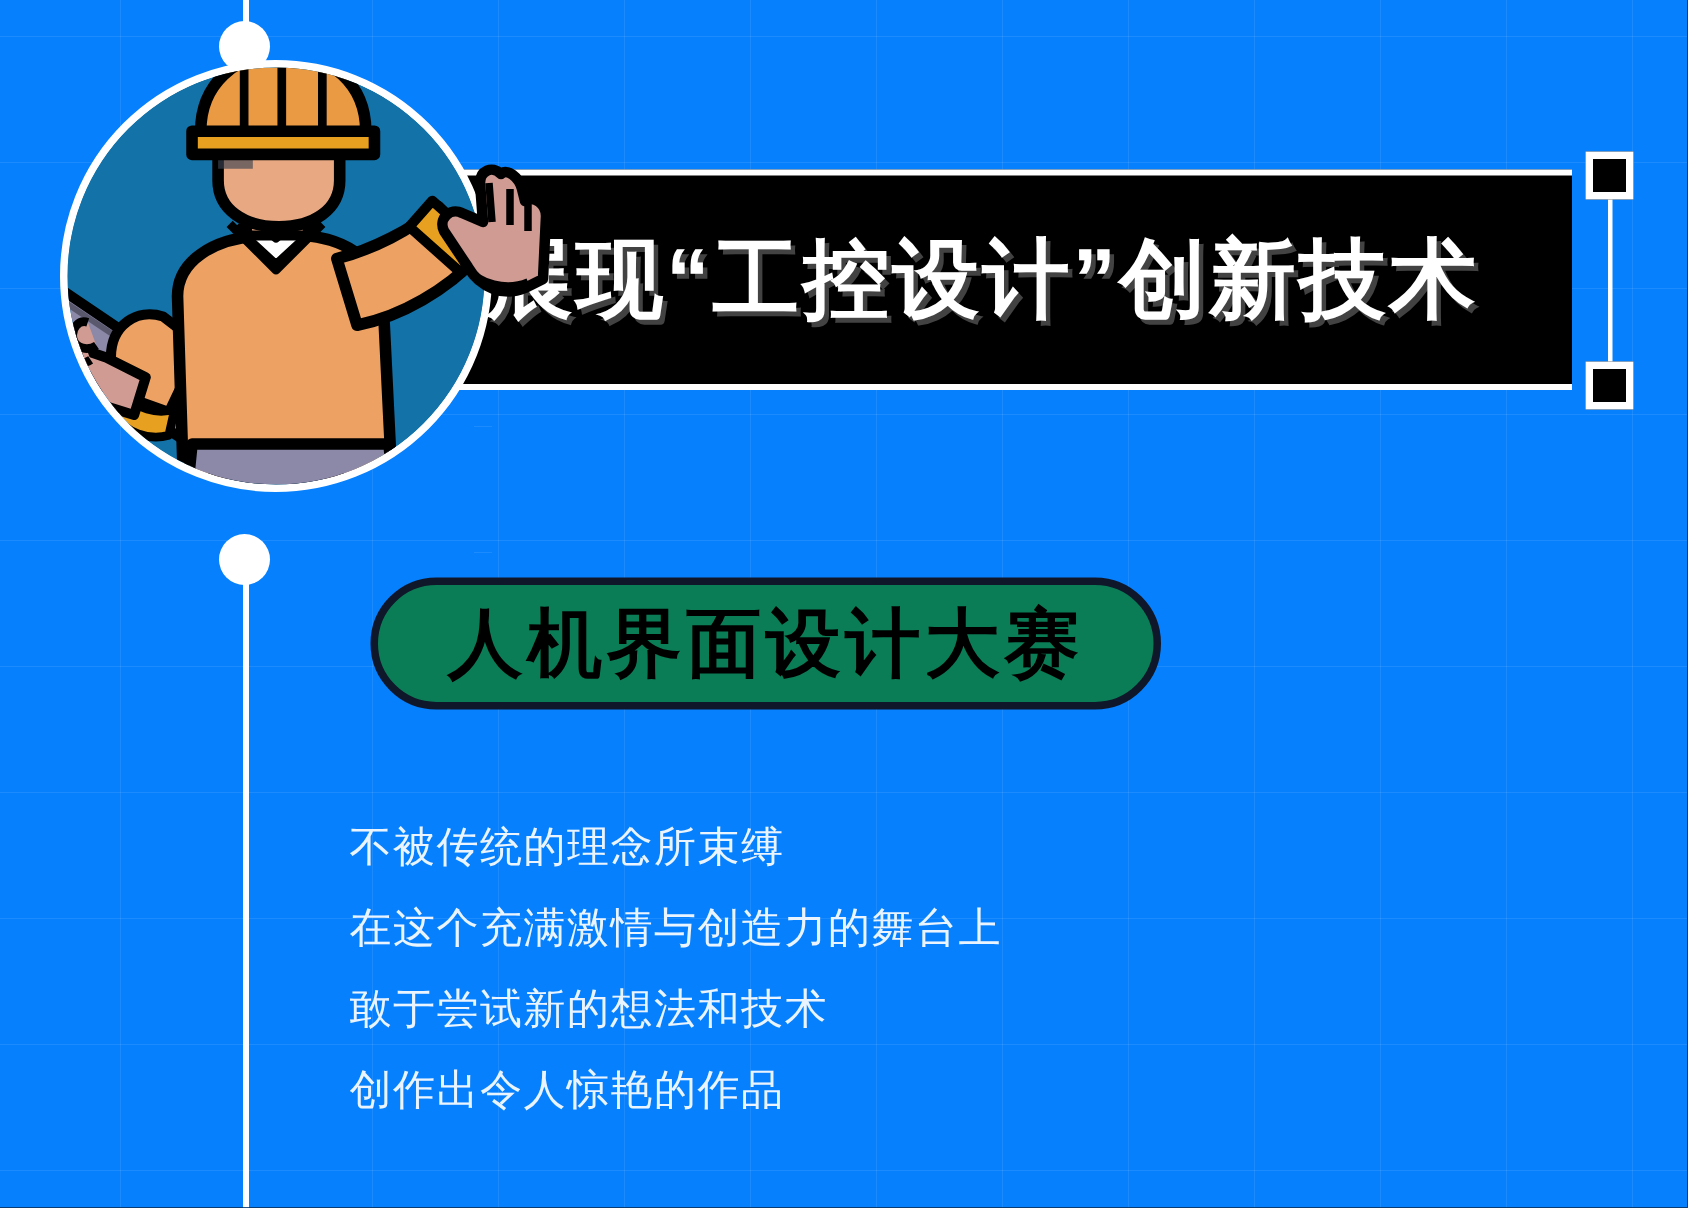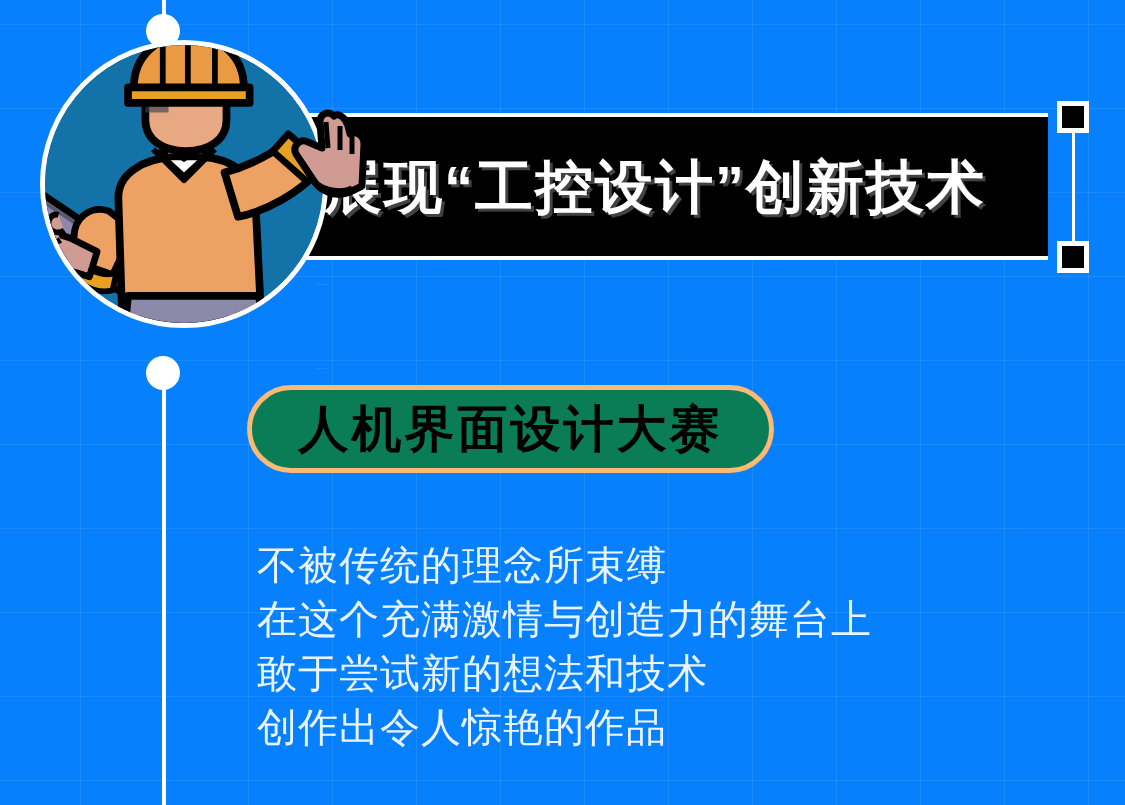--- a/index.html
+++ b/index.html
@@ -141,21 +141,21 @@
   .illus-hand svg { display: block; width: 100%; height: 100%; overflow: visible; }
 
   
   .badge {
     position: absolute;
     left: 247px;
     top: 385px;
     width: 527px;
     height: 88px;
     background: #0b7d56;
-    border: 5px solid #fdba74;
+    border: 5px solid #0f172a;
     border-radius: 44px;
     box-sizing: border-box;
     display: flex;
     align-items: center;
     justify-content: center;
   }
   .badge-text {
     color: #000000;
     font-size: 50px;
     font-weight: 700;
@@ -166,26 +166,25 @@
 
   
   .body-block {
     position: absolute;
     left: 233px;
     top: 538px;
     width: 800px;
   }
   .body-line {
     color: #e9f4ff;
-    font-size: 40px;
+    font-size: 28px;
     font-weight: 400;
     line-height: 54px;
     letter-spacing: 1px;
     white-space: nowrap;
-    margin-left: 24px;
   }
 </style>
 </head>
 <body>
 
 <div id="poster">
 
   <div class="grid-layer"></div>
 
   <div class="vline"></div>

